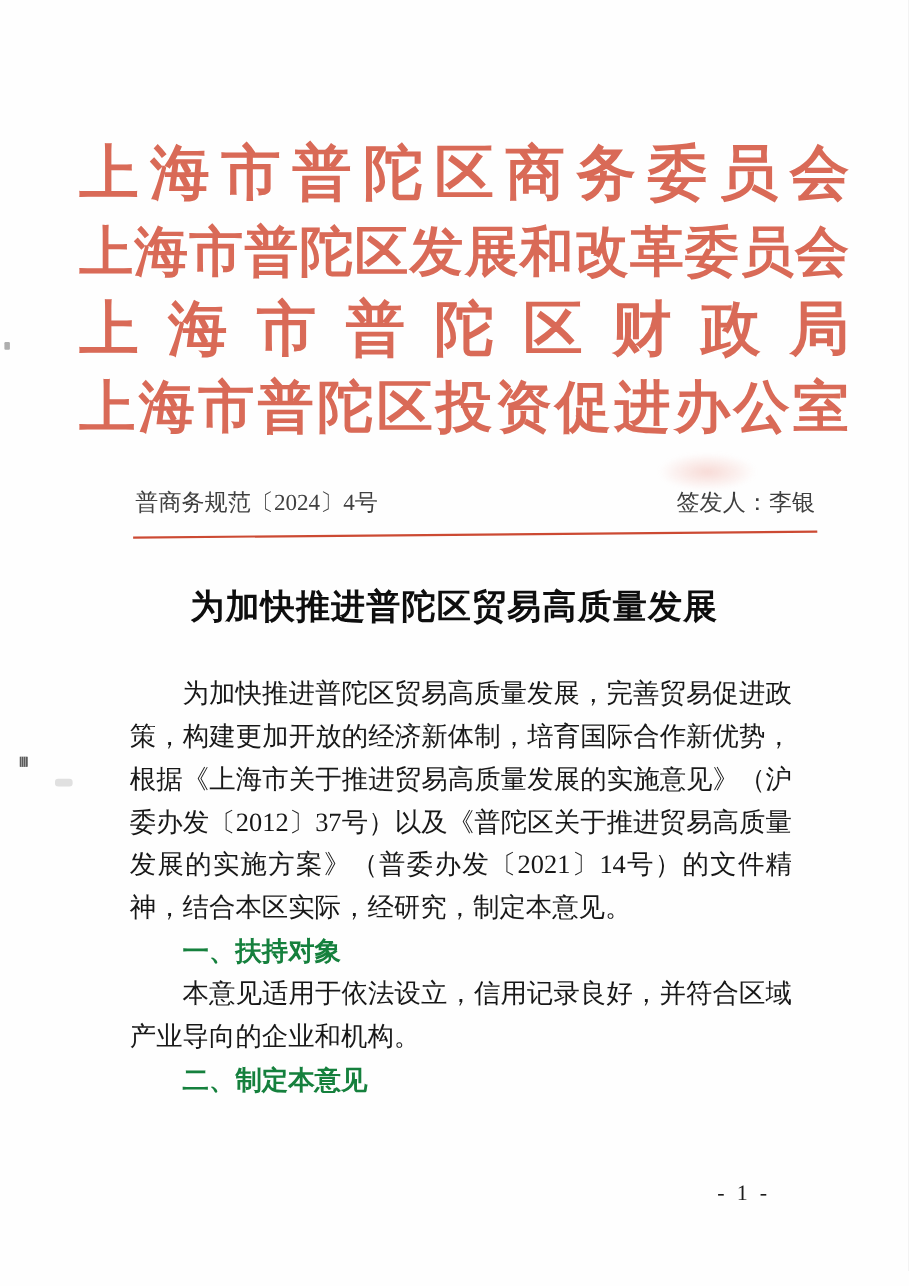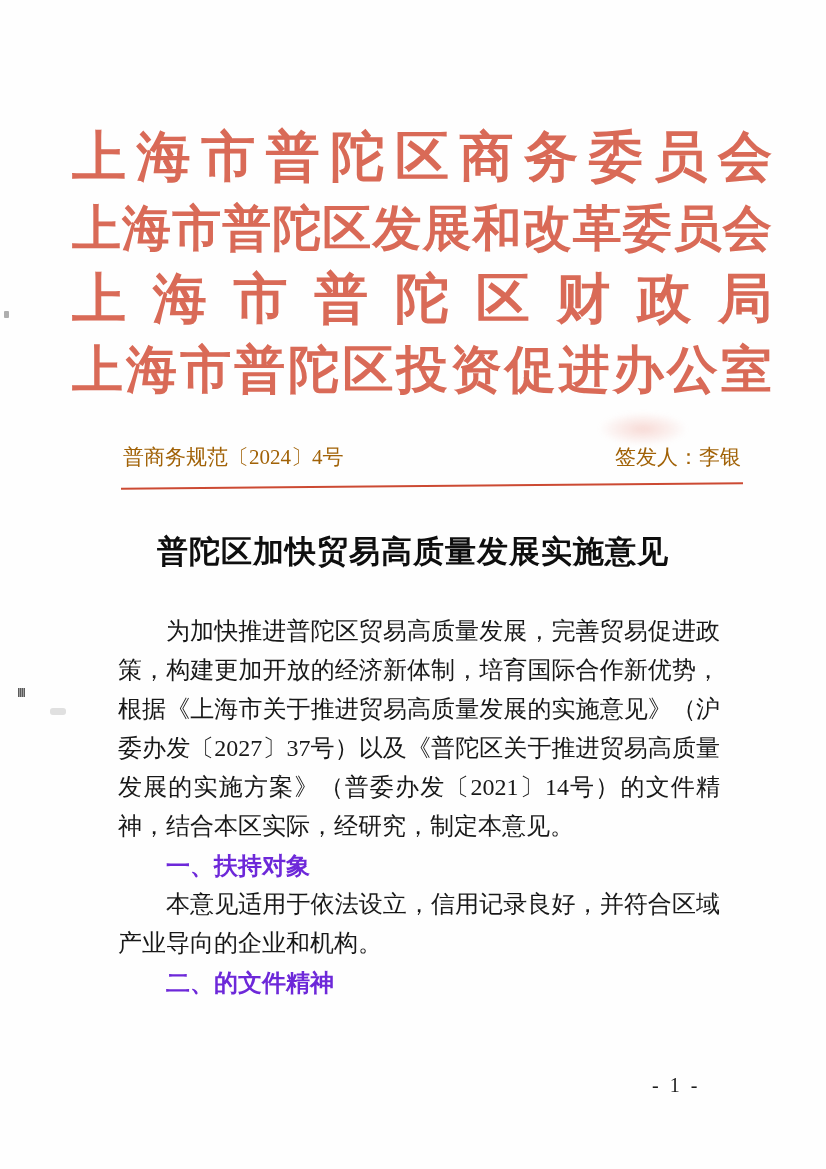--- a/index.html
+++ b/index.html
@@ -31,21 +31,21 @@
   .agency-line.fs-2 { font-size: 49px; }
   .agency-line.fs-3 { font-size: 54px; }
   .agency-line.fs-4 { font-size: 51px; }
 
   
   .docinfo-row {
     position: absolute;
     left: 123px; top: 444px; width: 618px;
     display: flex; justify-content: space-between;
     font-size: 21px; line-height: 27px;
-    color: #a16207;
+    color: #404040;
   }
   .issuer { white-space: nowrap; text-align: right; }
 
   
   .red-rule {
     position: absolute;
     left: 121px; top: 485px; width: 622px; height: 2px;
     background: var(--rule_red, #cc4a33);
     transform: rotate(-0.5deg);
   }
@@ -68,21 +68,21 @@
     text-align: justify;
     color: #181818;
   }
   .doc-body > * + * { margin-top: 8px; font-family: Liberation Serif, serif; }
   .body-paragraph { margin: 0; text-indent: 2em; }
   .section-heading {
     margin: 0; text-indent: 2em;
     font-family: "Liberation Sans", sans-serif;
     font-weight: 700; font-size: 24px;
     text-align: left;
-    color: #6d28d9;
+    color: #15803d;
   }
 
   
   .page-number {
     position: absolute;
     left: 652px; top: 1074px;
     font-size: 20px; letter-spacing: 3px;
     color: #1c1c1c;
   }
 
@@ -163,27 +163,27 @@
       </div>
   </div>
 
   <div class="docinfo-row">
     <span class="doc-number">普商务规范〔2024〕4号</span>
     <span class="issuer"><span>签发人：</span><span>李银</span></span>
   </div>
 
   <div class="red-rule"></div>
 
-  <div class="doc-title">普陀区加快贸易高质量发展实施意见</div>
+  <div class="doc-title">为加快推进普陀区贸易高质量发展</div>
 
   <div class="doc-body">
-    <p class="body-paragraph">为加快推进普陀区贸易高质量发展，完善贸易促进政策，构建更加开放的经济新体制，培育国际合作新优势，根据《上海市关于推进贸易高质量发展的实施意见》（沪委办发〔2027〕37号）以及《普陀区关于推进贸易高质量发展的实施方案》（普委办发〔2021〕14号）的文件精神，结合本区实际，经研究，制定本意见。</p>
+    <p class="body-paragraph">为加快推进普陀区贸易高质量发展，完善贸易促进政策，构建更加开放的经济新体制，培育国际合作新优势，根据《上海市关于推进贸易高质量发展的实施意见》（沪委办发〔2012〕37号）以及《普陀区关于推进贸易高质量发展的实施方案》（普委办发〔2021〕14号）的文件精神，结合本区实际，经研究，制定本意见。</p>
     <p class="section-heading">一、扶持对象</p>
     <p class="body-paragraph">本意见适用于依法设立，信用记录良好，并符合区域产业导向的企业和机构。</p>
-    <p class="section-heading">二、的文件精神</p>
+    <p class="section-heading">二、制定本意见</p>
   </div>
 
   <div class="page-number">- 1 -</div>
 
   <div class="smudge"></div>
   <div class="speck speck-a"></div>
   <div class="speck speck-b"></div>
   <div class="speck speck-c"></div>
 
 </div>

